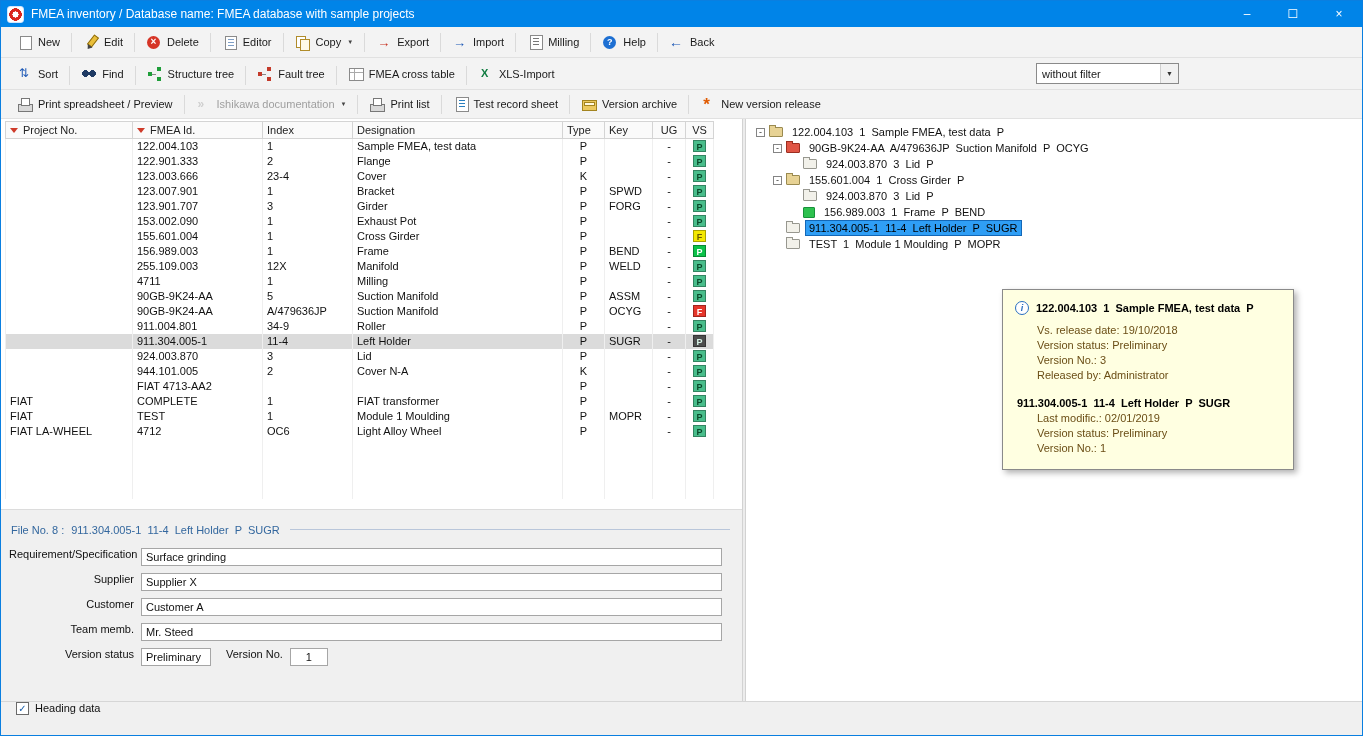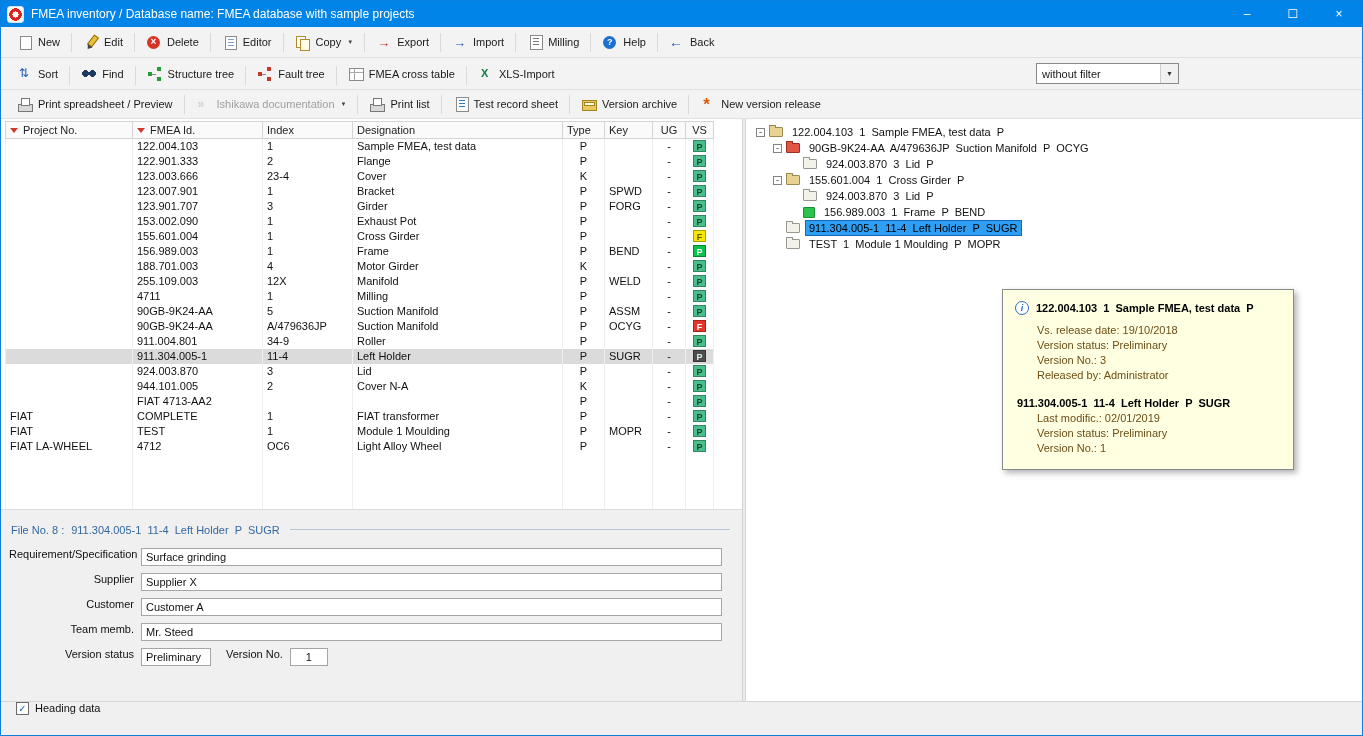--- a/index.html
+++ b/index.html
@@ -397,30 +397,20 @@
                 <td>156.989.003</td>
                 <td>1</td>
                 <td>Frame</td>
                 <td class="c-center">P</td>
                 <td>BEND</td>
                 <td class="c-center">-</td>
                 <td class="c-center"><span class="vs vs-brightgreen">P</span></td>
               </tr>
               <tr>
                 <td></td>
-                <td>188.701.003</td>
-                <td>4</td>
-                <td>Motor Girder</td>
-                <td class="c-center">K</td>
-                <td></td>
-                <td class="c-center">-</td>
-                <td class="c-center"><span class="vs vs-green">P</span></td>
-              </tr>
-              <tr>
-                <td></td>
                 <td>255.109.003</td>
                 <td>12X</td>
                 <td>Manifold</td>
                 <td class="c-center">P</td>
                 <td>WELD</td>
                 <td class="c-center">-</td>
                 <td class="c-center"><span class="vs vs-green">P</span></td>
               </tr>
               <tr>
                 <td></td>

